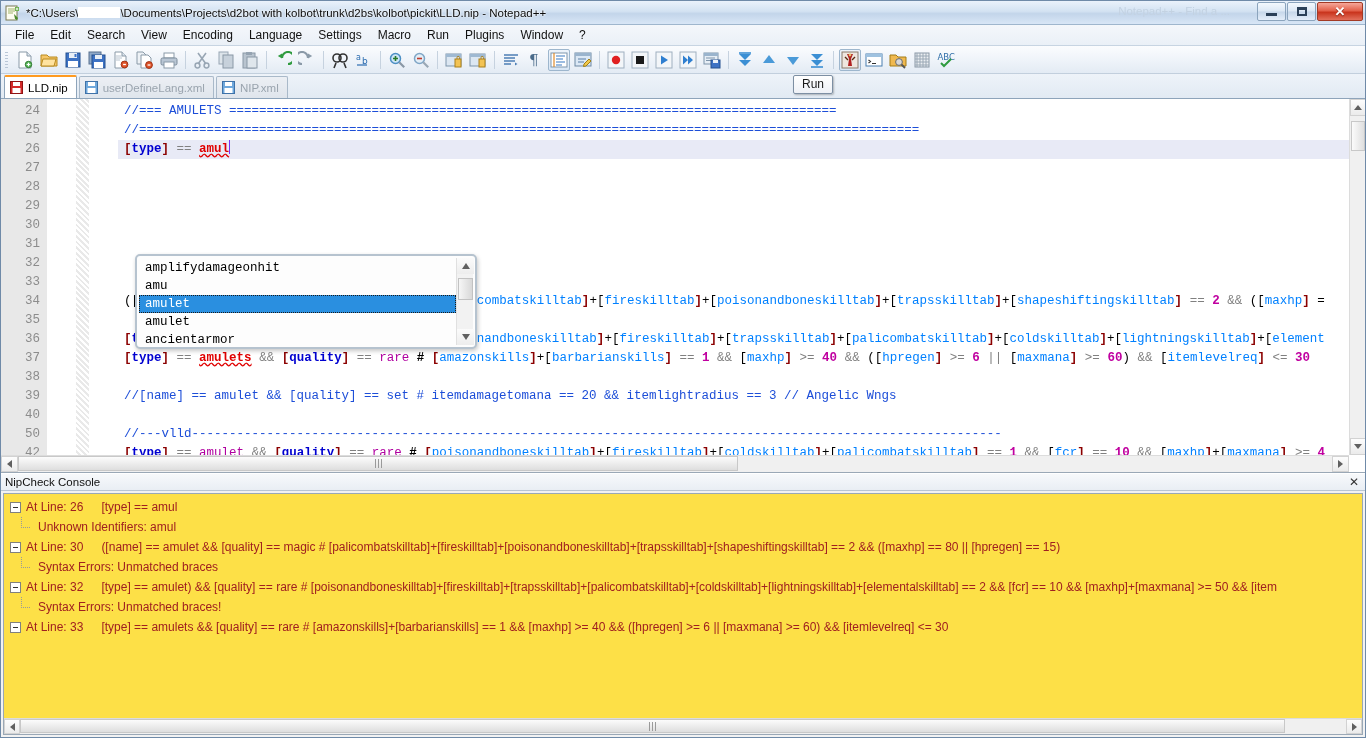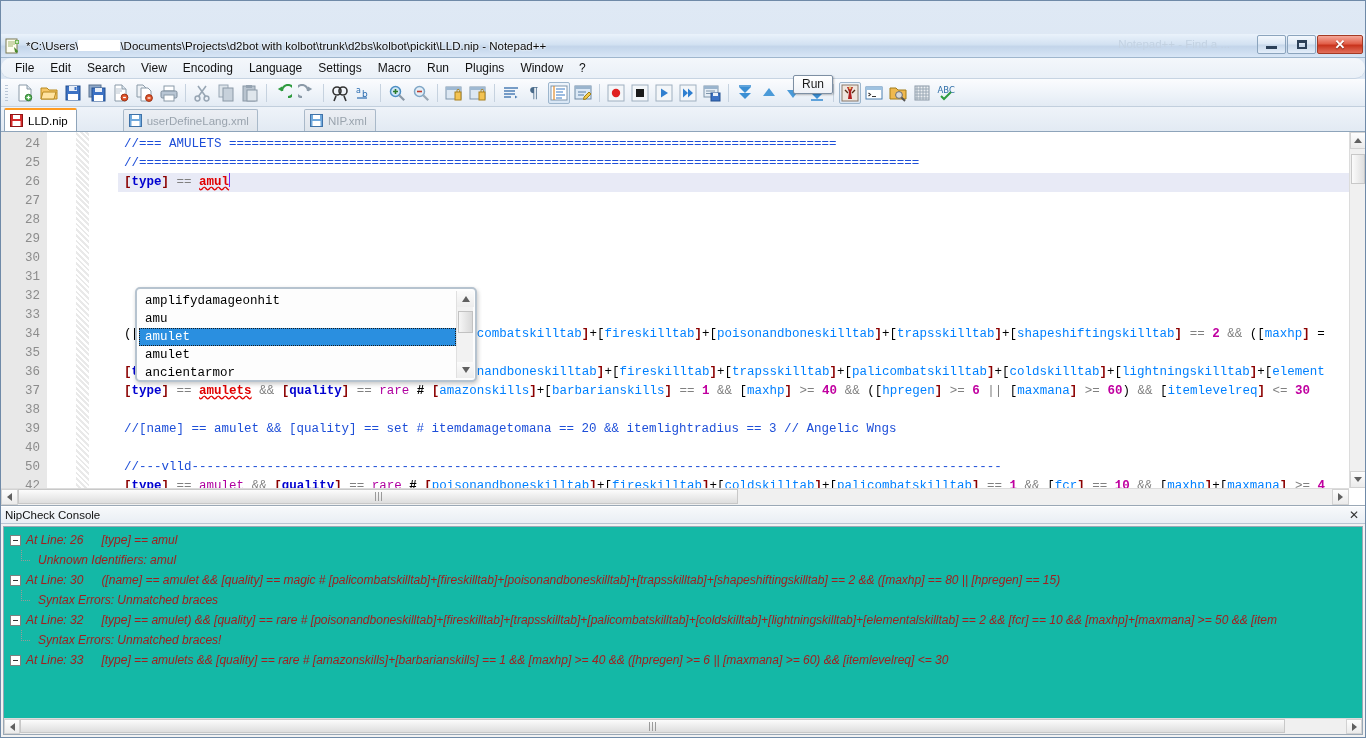--- a/index.html
+++ b/index.html
@@ -21,21 +21,20 @@
   }
 
   
   #titlebar {
     height: 20px; min-height: 24px;
     background: linear-gradient(180deg,#eaf2fb 0%, #d3e2f2 45%, #c3d5ea 55%, #d8e6f6 100%);
     display: flex; align-items: center;
     padding-left: 4px;
     position: relative;
     border-bottom: 1px solid #9fb6cd;
-    margin-top: 33px;
   }
   #titlebar .tb-icon {
     width: 16px; height: 16px; margin-right: 5px;
     flex: 0 0 auto; position: relative;
   }
   #titlebar .title-text {
     font-size: 11.5px; color: #0a0a0a;
     white-space: nowrap; overflow: hidden;
     text-shadow: 0 0 3px #ffffff, 0 0 2px #fff;
     letter-spacing: 0px;
@@ -72,21 +71,20 @@
   .glyph-max { display:block; width:10px; height:9px; border:2px solid #2b4058; border-top-width:3px; }
   .glyph-close { font-size: 13px; font-weight: bold; text-shadow: 0 1px 1px #7d2011; }
 
   
   #menubar {
     height: 21px; min-height:21px;
     background: linear-gradient(180deg,#f4f7fb 0%, #eaf0f7 100%);
     border-bottom: 1px solid #c7d4e2;
     display: flex; align-items: center;
     padding-left: 6px;
-    border-radius: 10px;
   }
   #menubar .mi {
     font-size: 12px; color: #111;
     padding: 2px 8px;
     white-space: nowrap;
   }
 
   
   #toolbar {
     height: 28px; min-height:28px;
@@ -109,21 +107,20 @@
   .tbtn svg { display:block; }
 
   
   #tabbar {
     height: 25px; min-height:25px;
     background: linear-gradient(180deg,#eef3f9 0%, #e2eaf3 100%);
     display: flex; align-items: flex-end;
     padding-left: 3px;
     border-bottom: 1px solid #8ea4ba;
     position: relative;
-    gap: 44px;
   }
   .tab {
     height: 22px; display:flex; align-items:center;
     padding: 0 8px 0 5px; margin-right: 2px;
     border: 1px solid #a9b9c9; border-bottom: none;
     border-radius: 2px 2px 0 0;
     background: linear-gradient(180deg,#eceff4 0%, #dfe5ec 100%);
     font-size: 11.5px; color: #9aa4ae;
     white-space: nowrap;
   }
@@ -304,25 +301,24 @@
   }
   #console-title .close-x {
     position:absolute; right: 4px; top: 1px;
     width: 14px; height:14px;
     display:flex;align-items:center;justify-content:center;
     font-size: 12px; color:#333;
   }
   #console-body {
     flex: 1 1 auto;
     margin: 2px;
-    background: #14b8a6;
+    background: #fde047;
     border: 1px solid #9aa8b6;
     position: relative;
     overflow: hidden;
-    font-style: italic;
   }
   #console-scrollarea { position:absolute; left:0; top:0; right:0; bottom:16px; overflow:hidden; padding-top:3px;}
   .crow {
     height: 20px; line-height: 20px;
     font-size: 12px;
     color: #a02020;
     white-space: pre;
     display:flex; align-items:center;
     padding-left: 6px;
   }

